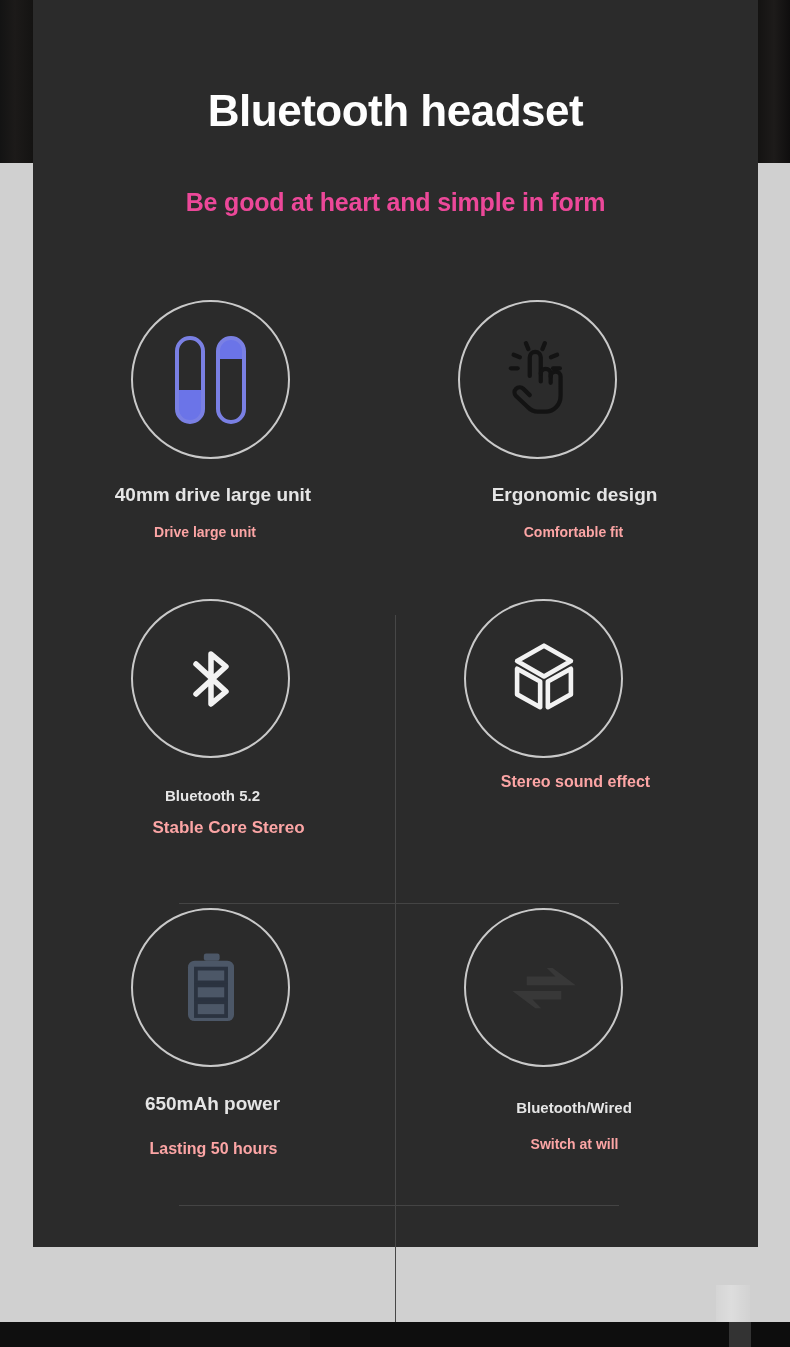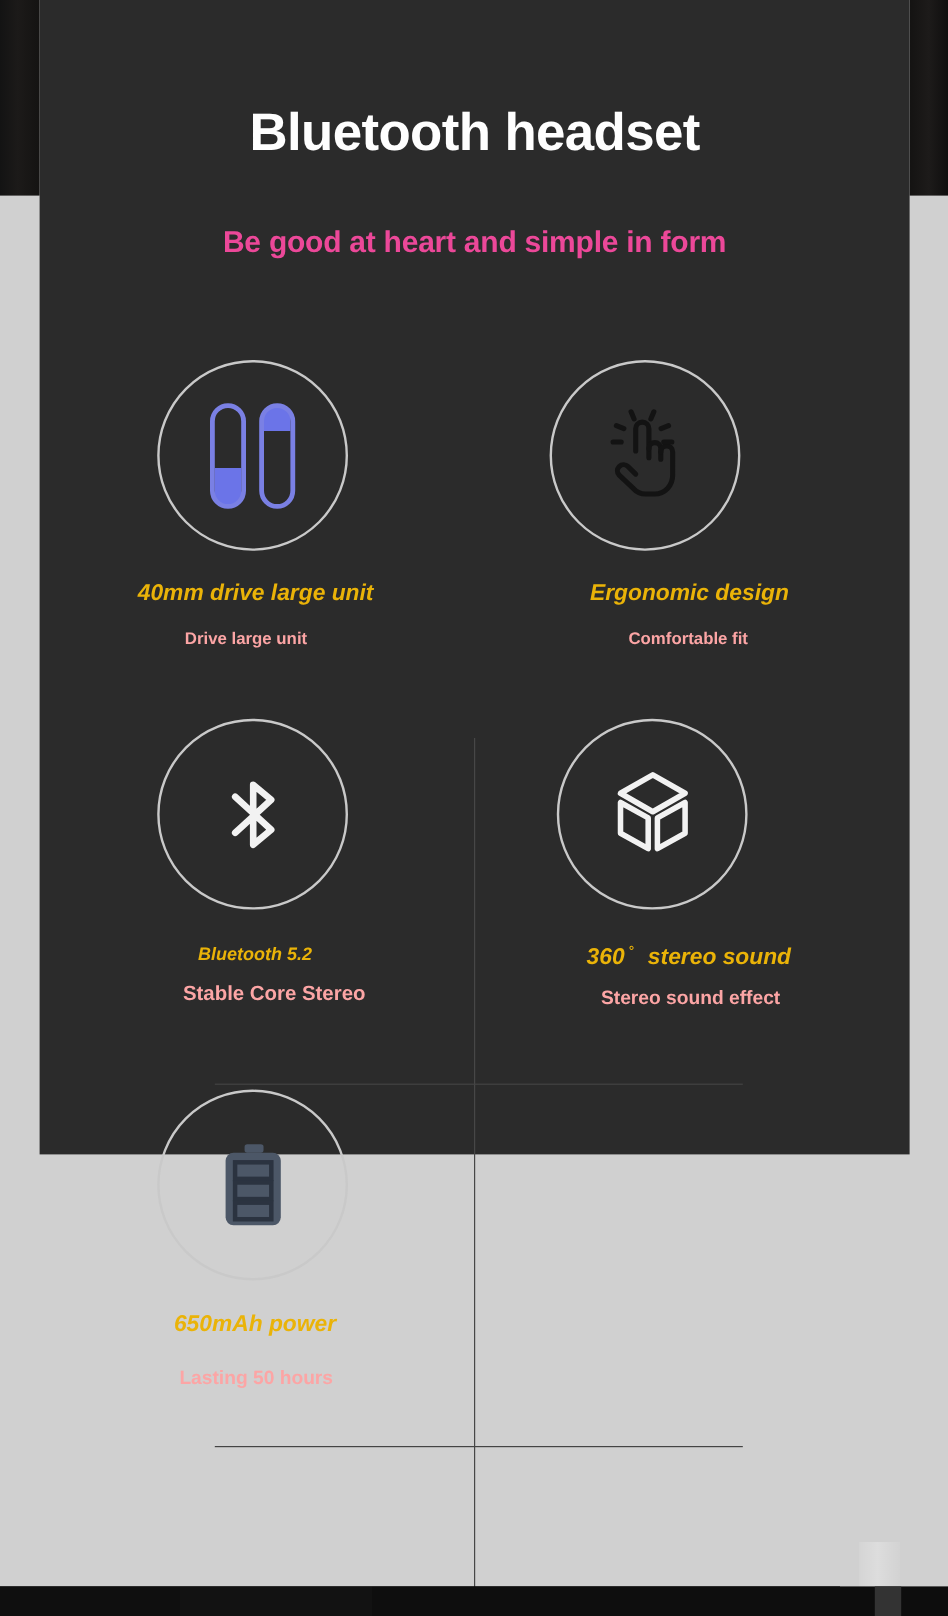--- a/index.html
+++ b/index.html
@@ -18,21 +18,21 @@
      background:linear-gradient(90deg,#141312 0%,#1d1b1a 50%,#0f0e0e 100%);}
   .bottom-dark{position:absolute;left:0;top:1322px;width:790px;height:25px;
      background:#0d0d0d;}
   .bottom-dark .seg{position:absolute;top:0;height:25px;background:#111;}
   .bottom-strip-light{position:absolute;left:716px;top:1285px;width:34px;height:62px;
      background:linear-gradient(90deg,rgba(255,255,255,.10),rgba(255,255,255,.28) 45%,rgba(255,255,255,.05));}
   .bottom-strip-light2{position:absolute;left:729px;top:1322px;width:22px;height:25px;background:#333;}
 
   
   #panel{
-    position:absolute;left:33px;top:0;width:725px;height:962px;
+    position:absolute;left:33px;top:0;width:725px;height:1247px;
     background:#2b2b2b;
     color:#fff;
   }
 
   
   .title{
     text-align:center;font-size:44px;font-weight:bold;letter-spacing:-0.5px;
     color:#fefefe;margin:0;padding-top:89px;line-height:1;
   }
   .subtitle{
@@ -47,21 +47,21 @@
   .r0{top:0;}  .r1{top:299px;}  .r2{top:608px;}
 
   .circle{
     width:159px;height:159px;border-radius:50%;
     border:2.5px solid #c9c9c9;
     margin:0 auto;
     display:flex;align-items:center;justify-content:center;
     box-sizing:border-box;
     position:relative;
   }
-  .feat-title{font-size:19px;font-weight:bold;color:#eab308;margin-top:25px;white-space:nowrap;font-style:italic;}
+  .feat-title{font-size:19px;font-weight:bold;color:#e5e5e5;margin-top:25px;white-space:nowrap;}
   .feat-sub{font-size:14px;font-weight:bold;color:#fca5a5;margin-top:18px;white-space:nowrap;}
 
   
   .cell.c0.r0 .circle{margin-left:98px;}
   .cell.c0.r0 .feat-title{margin-left:-2px;}
   .cell.c0.r0 .feat-sub{margin-left:-18px;}
   .cell.c1.r0 .circle{margin-left:62px;}
   .cell.c1.r0 .feat-title{margin-left:-5px;}
   .cell.c1.r0 .feat-sub{margin-left:-7px;}
 
@@ -161,23 +161,20 @@
       <div class="cell c1 r1">
         <div class="circle">
           <svg width="82" height="82" viewBox="0 0 64 64">
             <g fill="none" stroke="#f2f2f2" stroke-width="3.6" stroke-linejoin="round">
               <path d="M32 6 53 18 32 30 11 18Z"></path>
               <path d="M11 24v20l18 10V34Z"></path>
               <path d="M53 24v20L35 54V34Z"></path>
             </g>
           </svg>
         </div>
-        <div class="feat-title">
-          <span>360</span><span class="deg">°</span><span>stereo sound</span>
-        </div>
         <div class="feat-sub">Stereo sound effect</div>
       </div>
 
       <div class="cell c0 r2">
         <div class="circle">
           <svg width="92" height="92" viewBox="0 0 64 64">
             <g fill="#4c5767">
               <rect x="27" y="8" width="11" height="5" rx="1.6"></rect>
               <rect x="16" y="13" width="32" height="42" rx="4.6"></rect>
             </g>
@@ -185,20 +182,32 @@
               <rect x="21.5" y="18.5" width="21" height="9.6"></rect>
               <rect x="21.5" y="30.2" width="21" height="9.6"></rect>
               <rect x="21.5" y="41.9" width="21" height="9.6"></rect>
             </g>
           </svg>
         </div>
         <div class="feat-title">650mAh power</div>
         <div class="feat-sub">Lasting 50 hours</div>
       </div>
 
+      <div class="cell c1 r2">
+        <div class="circle">
+          <svg width="92" height="92" viewBox="0 0 64 64">
+            <g fill="#383838">
+              <path d="M38 18 54 30H20v-6h20l-6-6Z"></path>
+              <path d="M26 46 10 34h34v6H24l6 6Z"></path>
+            </g>
+          </svg>
+        </div>
+        <div class="feat-title">Bluetooth/Wired</div>
+        <div class="feat-sub">Switch at will</div>
+      </div>
 
     </div>
   </div>
 
   <div class="bottom-strip-light"></div>
   <div class="bottom-dark">
     <div class="seg" style="left:0;width:150px;background:#0f0f0f;"></div>
     <div class="seg" style="left:150px;width:160px;background:#121212;"></div>
     <div class="seg" style="left:310px;width:390px;background:#0e0e0e;"></div>
   </div>

